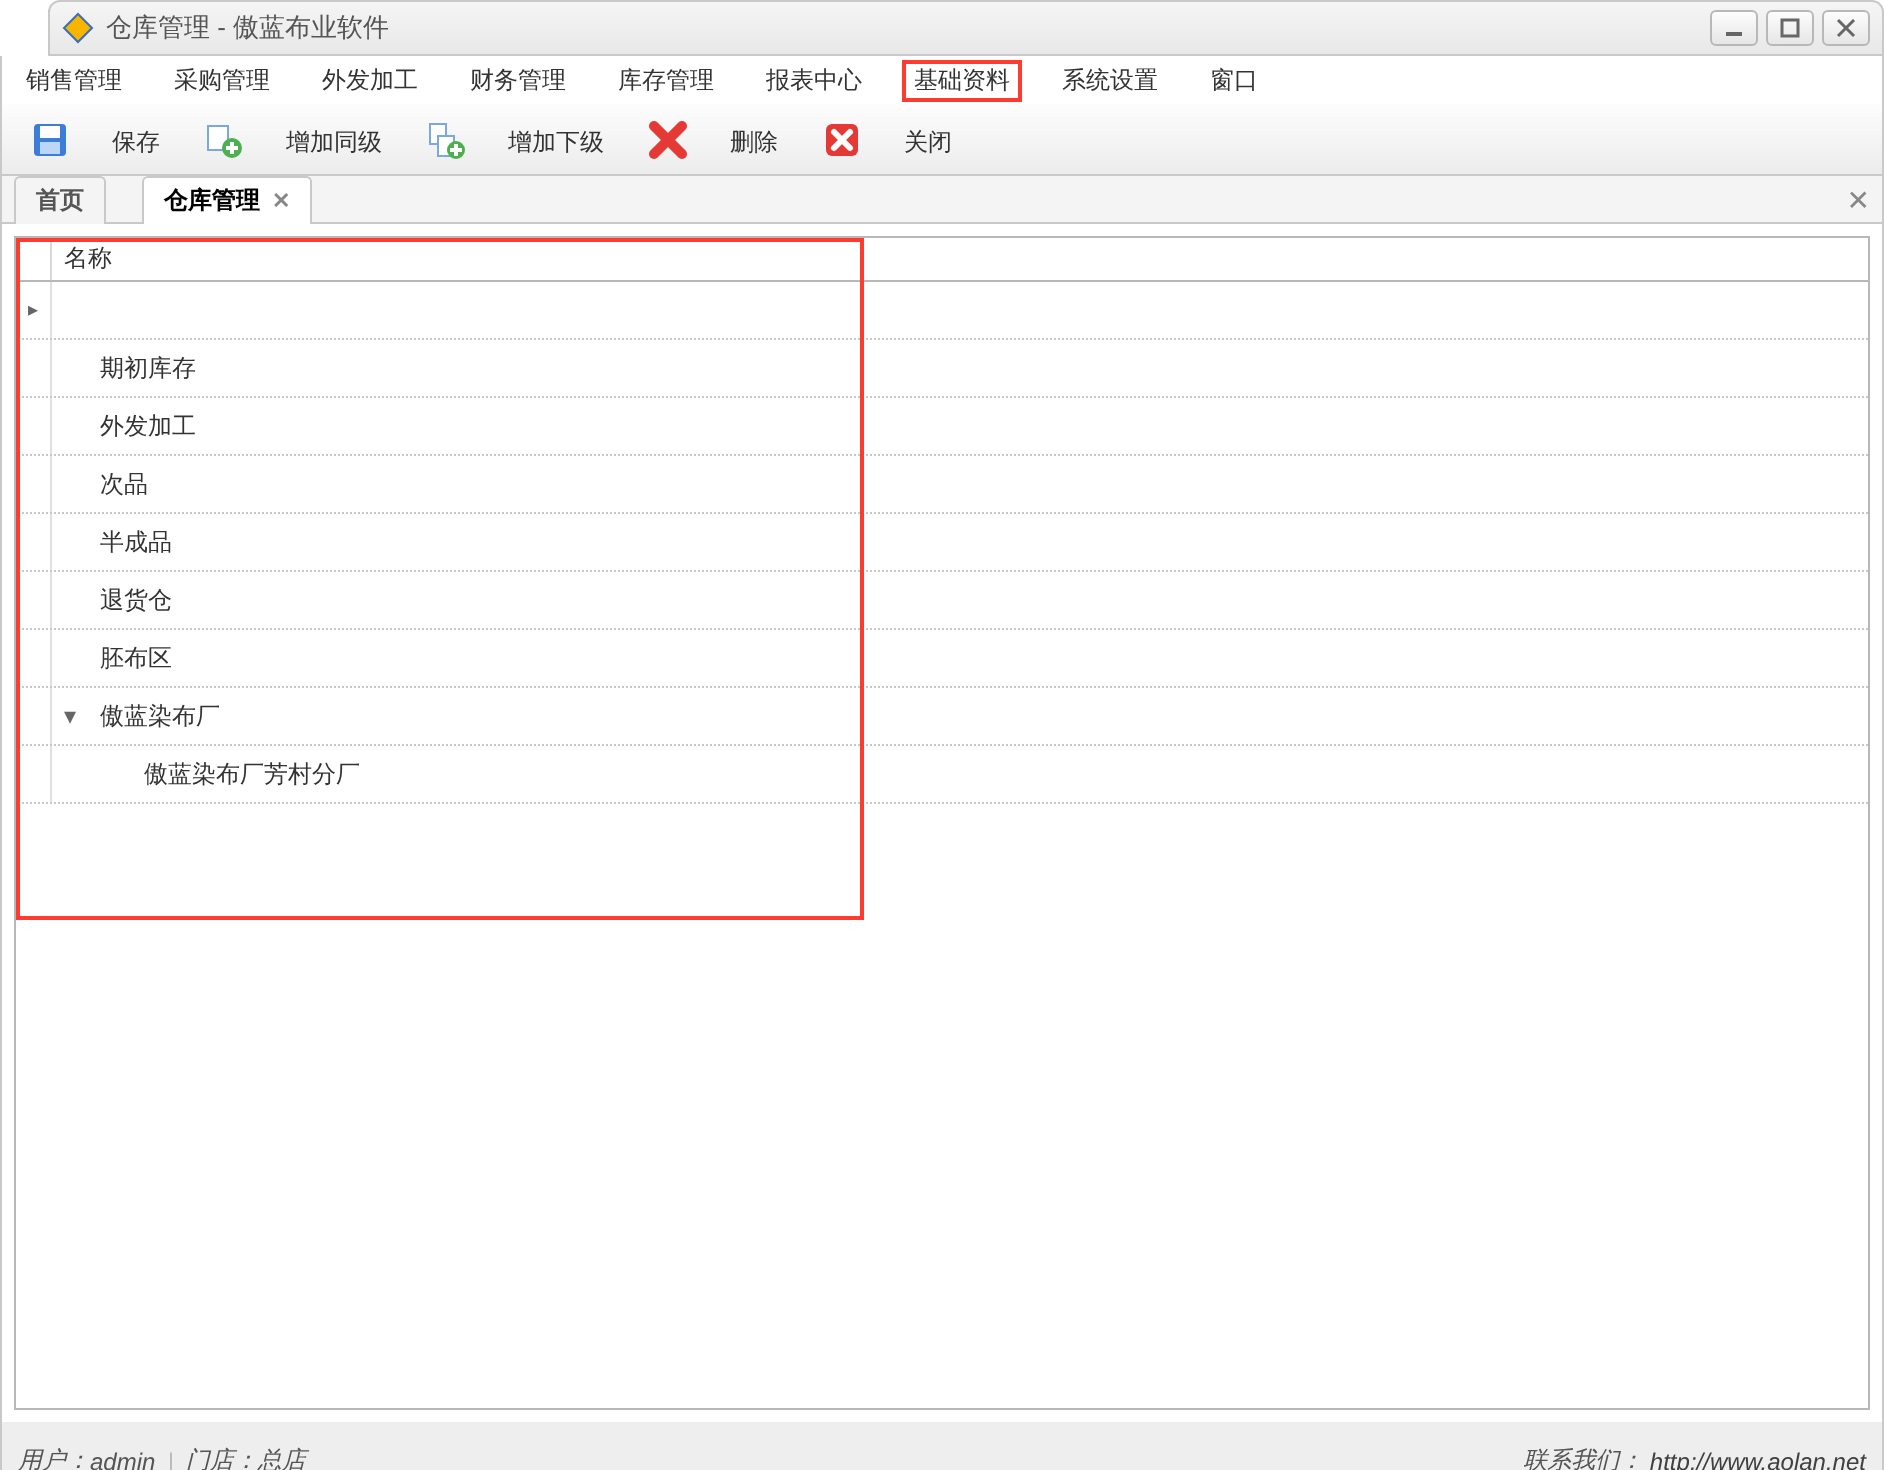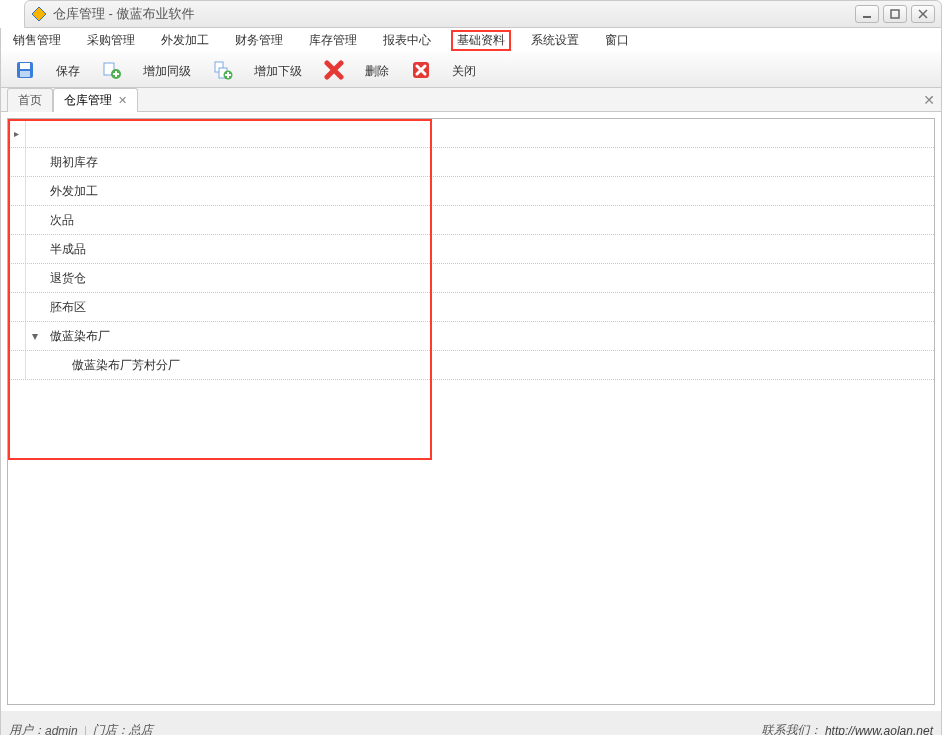--- a/index.html
+++ b/index.html
@@ -18,21 +18,21 @@
 .menu-item { padding: 2px 6px; color: #333; cursor: pointer; }
 .menu-item.highlight { border: 2px solid #ff3b30; padding: 0 4px; font-family: Liberation Mono, monospace; }
 
 
 .toolbar { height: 36px; background: linear-gradient(#fdfdfd,#ececec); border:1px solid #c9c9c9; border-top: none; display: flex; align-items: center; padding: 0 8px; gap: 10px; }
 .tool-btn { display: flex; align-items: flex-end; gap: 21px; padding: 4px 6px; cursor: pointer; color: #333; }
 .tool-btn .ico { width: 20px; height: 20px; display:flex; align-items:center; justify-content:center; }
 
 
 .tabbar { height: 24px; background: #f4f4f4; border-left:1px solid #c9c9c9; border-right:1px solid #c9c9c9; border-bottom:1px solid #c9c9c9; display: flex; align-items: flex-end; padding-left: 6px; position: relative; }
-.tab { padding: 3px 10px; border: 1px solid #c9c9c9; border-bottom: none; background: #f4f4f4; margin-right: 0; border-radius: 3px 3px 0 0; color:#555; cursor:pointer; position:relative; top:1px; }
+.tab { padding: 3px 10px; border: 1px solid #c9c9c9; border-bottom: none; background: #f4f4f4; margin-right: 18px; border-radius: 3px 3px 0 0; color:#555; cursor:pointer; position:relative; top:1px;font-weight:bold; }
 .tab.active { background: #fff; color:#000; }
 .tab .tab-x { margin-left: 6px; color:#888; font-size:11px; }
 .tabbar .tabs-close { position:absolute; right:6px; top:4px; color:#888; cursor:pointer; font-size:14px; }
 
 
 .main { position: relative; height: calc(735px - 28px - 24px - 36px - 24px - 24px); border-left:1px solid #c9c9c9; border-right:1px solid #c9c9c9; background:#fff; padding:6px; }
 .inner-panel { width: 100%; height: 100%; border:1px solid #b8b8b8; background:#fff; position:relative; }
 
 
 .redbox { position:absolute; left:0; top:0; width:424px; height:341px; border:2px solid #ff3b30; pointer-events:none; }
@@ -153,20 +153,24 @@
 </div>
 
 <div class="tabbar">
   <div class="tab"><span>首页</span></div>
   <div class="tab active"><span>仓库管理</span><span class="tab-x">✕</span></div>
   <span class="tabs-close">✕</span>
 </div>
 
 <div class="main">
   <div class="inner-panel">
+    <div class="grid-head">
+      <div class="row-handle"></div>
+      <div class="col-name">名称</div>
+    </div>
     <div class="grid-body" id="grid-body">
         <div class="grid-row selected">
           <div class="row-handle">▸</div>
           <div class="expander"></div>
         </div>
         <div class="grid-row">
           <div class="row-handle"></div>
           <div class="expander"></div>
           <div class="cell">期初库存</div>
         </div>

